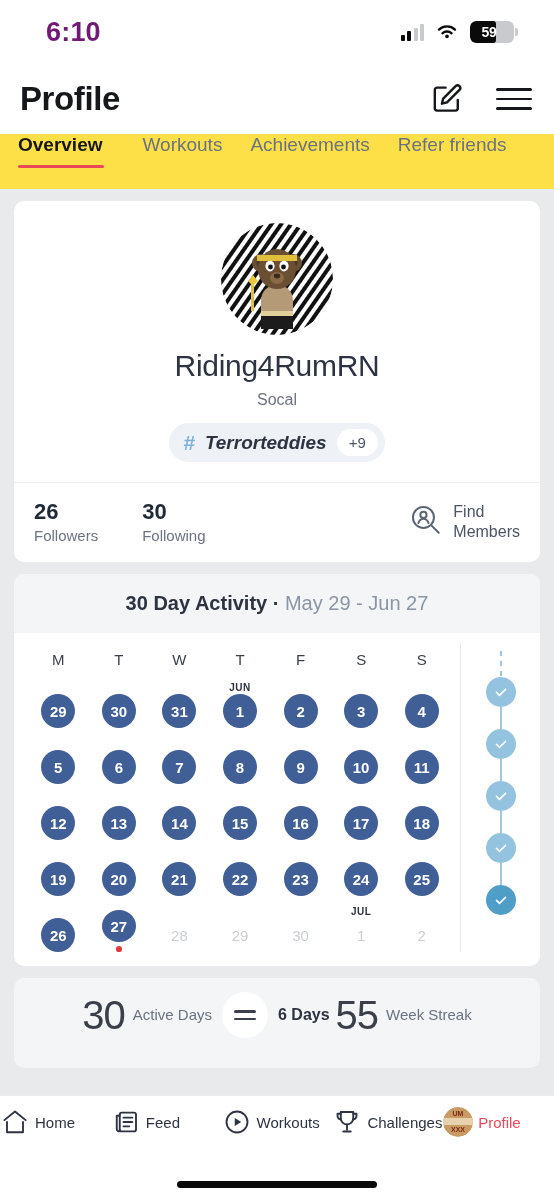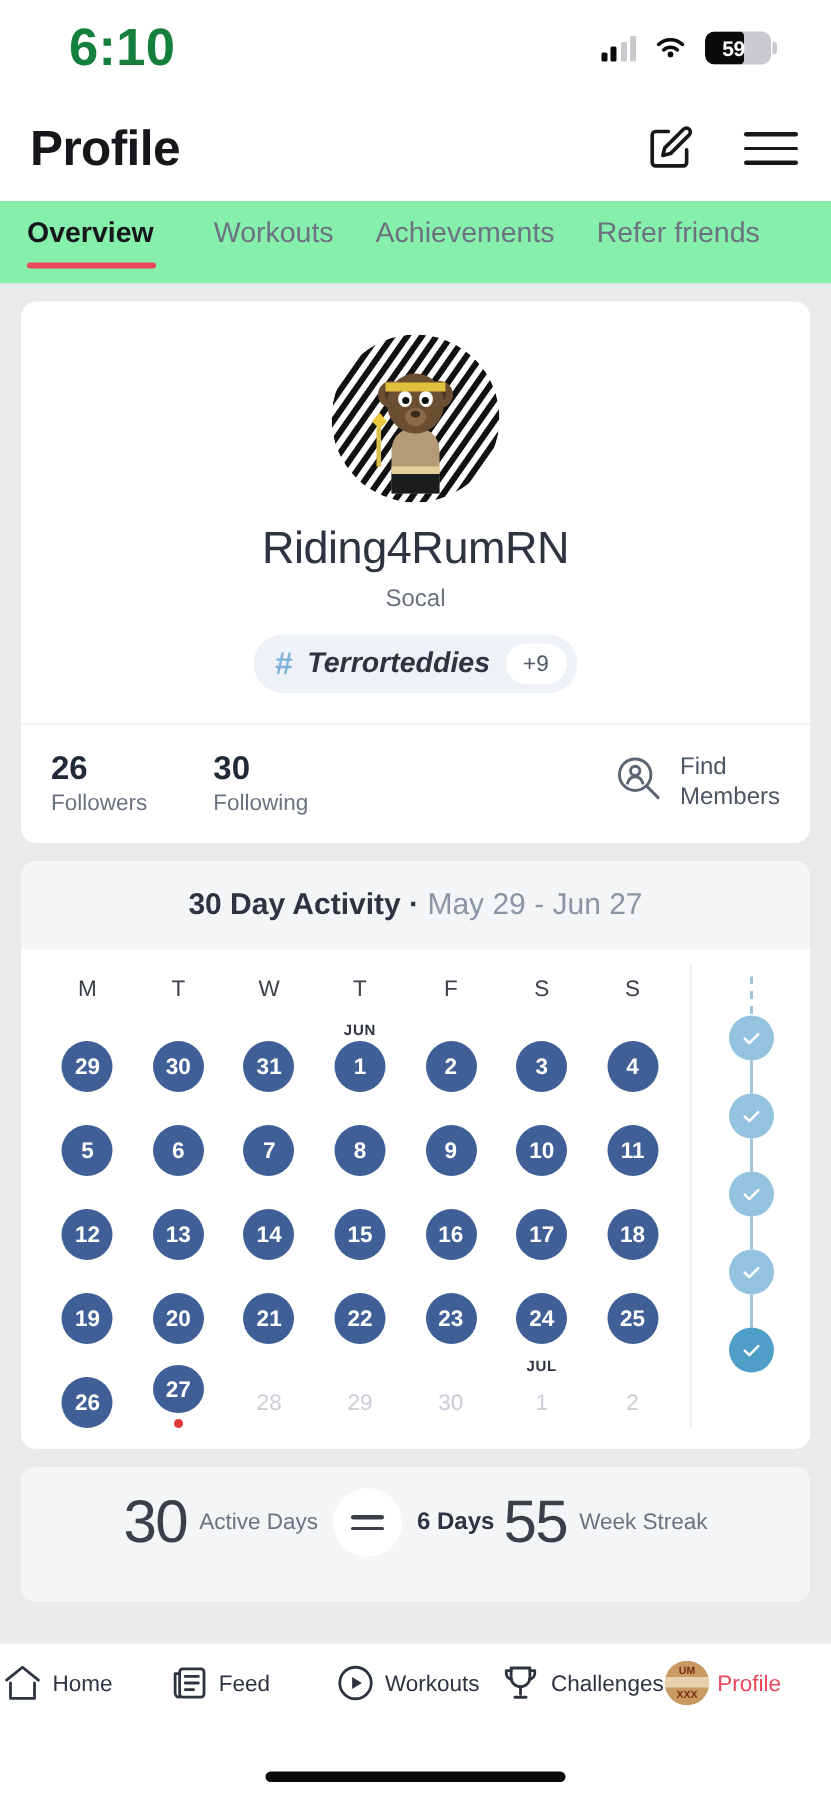--- a/index.html
+++ b/index.html
@@ -10,21 +10,21 @@
     overflow:hidden;
     position:relative;
   }
   .phone { width:554px; height:1200px; position:relative; background:#ffffff; }
 
   
   .statusbar {
     height:64px; display:flex; align-items:center;
     justify-content:space-between; padding:0 36px; background:#fff;
   }
-  .sb-time { font-size:35px; font-weight:700; color:#15803d; letter-spacing:0.2px; margin-left:10px;}
+  .sb-time { font-size:27px; font-weight:700; color:#701a75; letter-spacing:0.2px; margin-left:10px;}
   .sb-right { display:flex; align-items:center; gap:11px; }
   .bars { display:flex; align-items:flex-end; gap:2.5px; height:17px; }
   .bars i { width:4px; border-radius:1px; background:#0a0a0a; display:block; }
   .bars i:nth-child(1){ height:6px; }
   .bars i:nth-child(2){ height:10px; }
   .bars i:nth-child(3){ height:13px; background:#c9cace; }
   .bars i:nth-child(4){ height:17px; background:#c9cace; }
   .wifi { position:relative; width:24px; height:18px; }
   .wifi svg { display:block; }
   .battery { position:relative; width:44px; height:22px; border-radius:6px; background:#c9cace; overflow:hidden; }
@@ -37,21 +37,21 @@
   
   .header { height:70px; display:flex; align-items:center; justify-content:space-between;
     padding:0 22px 0 20px; background:#fff; }
   .page-title { font-size:33px; font-weight:700; color:#15171a; letter-spacing:-0.4px; }
   .hdr-icons { display:flex; align-items:center; gap:30px; }
   .icon-btn { width:38px; height:38px; display:flex; align-items:center; justify-content:center; }
   .hamburger { width:36px; display:flex; flex-direction:column; gap:7px; }
   .hamburger span { display:block; height:2.6px; background:#15171a; border-radius:2px; }
 
   
-  .tabs { display:flex; align-items:center; gap:0; background:#86efac; padding:0 18px; height:55px; }
+  .tabs { display:flex; align-items:flex-start; gap:0; background:#fde047; padding:0 18px; height:55px; }
   .tab { font-size:19px; color:#6b7280; padding:0 14px 12px 14px; position:relative; white-space:nowrap; }
   .tab:first-child { padding-left:0; margin-right:12px;}
   .tab.active { color:#15171a; font-weight:700; }
   .tab.active::after { content:""; position:absolute; left:0; right:13px; bottom:0; height:3.5px;
     background:#e8485a; border-radius:2px; }
 
   
   .content { background:#e9eaec; padding:12px 14px 0 14px; height:calc(1200px - 64px - 70px - 55px); }
 
   

